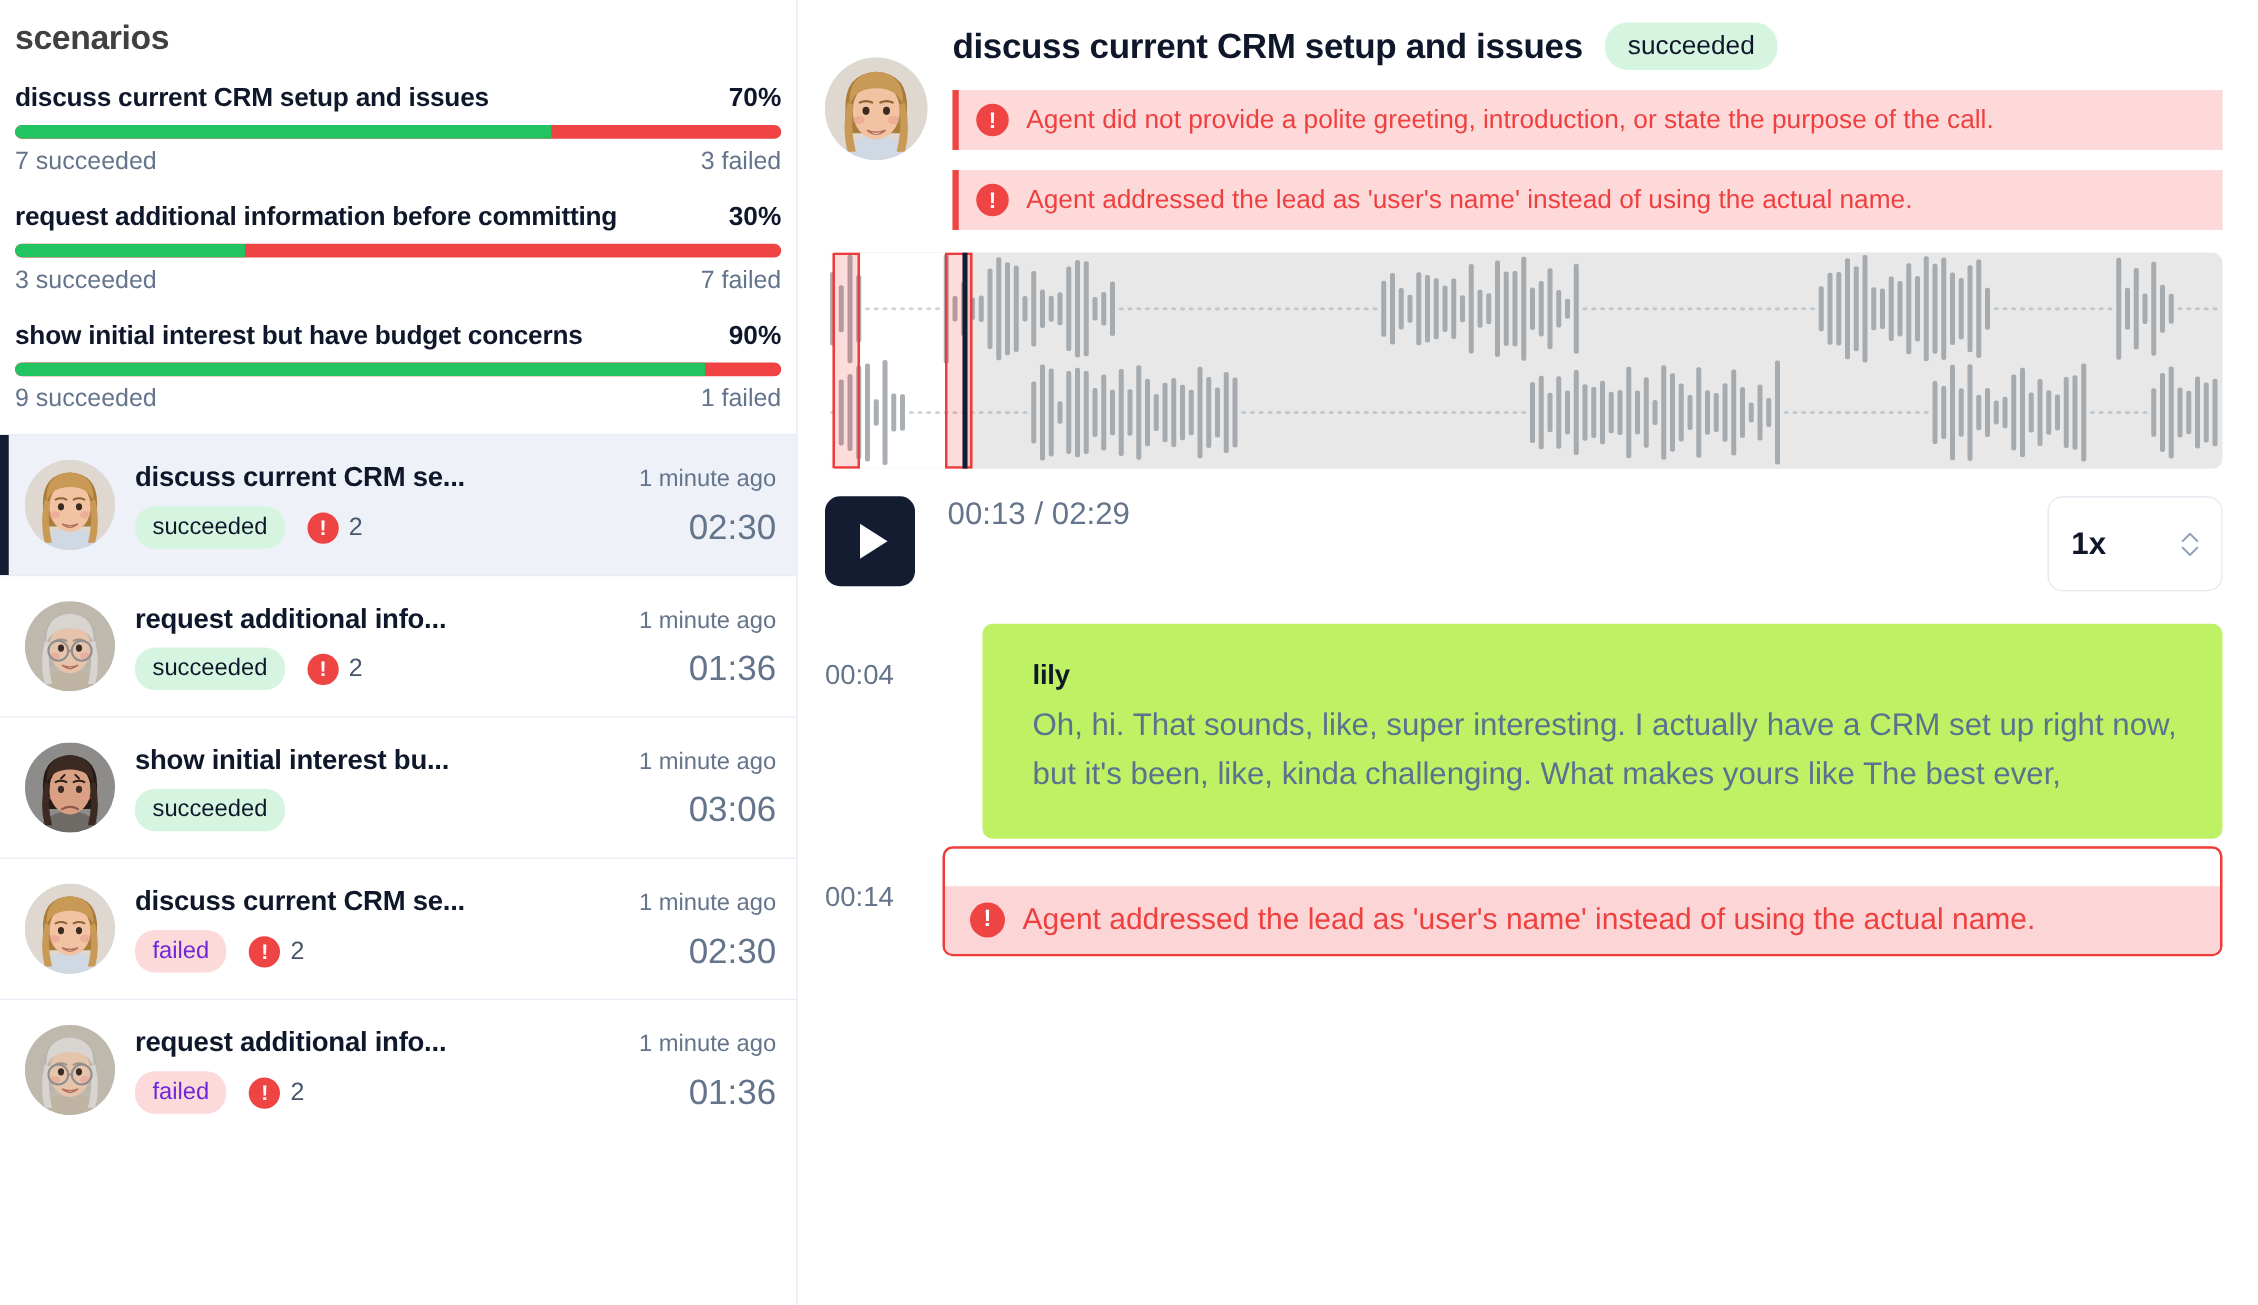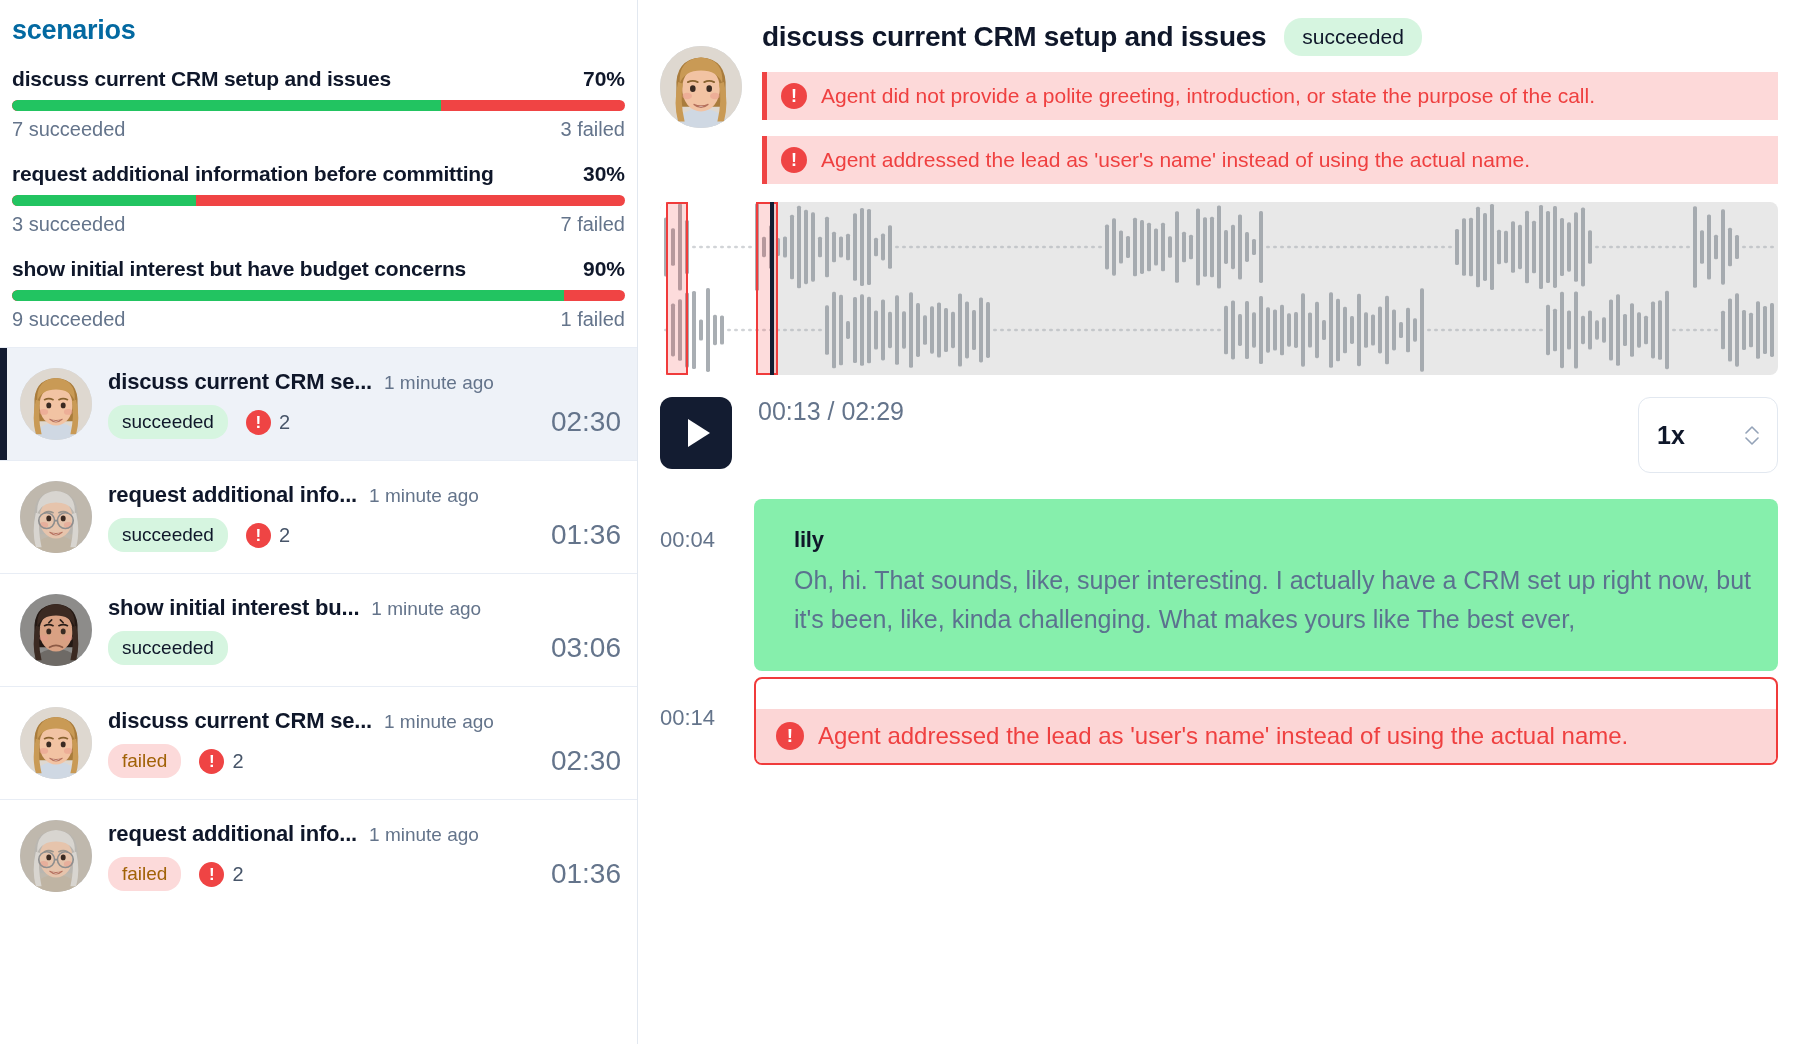--- a/index.html
+++ b/index.html
@@ -14,21 +14,21 @@
   
   .sidebar {
     width: 638px; height: 1044px;
     border-right: 1px solid #e2e8f0;
     background: #ffffff;
     display: flex; flex-direction: column;
     overflow: hidden;
   }
   .sidebar-head { padding: 14px 12px 0 12px; }
   .sidebar-title {
-    font-size: 27px; font-weight: 700; color: #0369a1;
+    font-size: 27px; font-weight: 700; color: #404040;
     letter-spacing: -0.3px; line-height: 1.2;
   }
 
   .scenario-block { padding: 0 12px; }
   .scenario { margin-top: 21px; }
   .scenario-row {
     display: flex; align-items: baseline; justify-content: space-between;
     gap: 10px;
   }
   .scenario-name {
@@ -66,39 +66,39 @@
     width: 7px; background: #131c31;
   }
   .avatar {
     width: 72px; height: 72px; border-radius: 50%;
     flex: 0 0 72px; overflow: hidden; position: relative;
     background: #cfd6e0;
   }
   .avatar svg { display: block; width: 100%; height: 100%; }
   .run-body { flex: 1; min-width: 0; }
   .run-top {
-    display: flex; align-items: baseline; 
+    display: flex; align-items: baseline; justify-content: space-between;
     gap: 12px;
   }
   .run-name {
     font-size: 22px; font-weight: 700; color: #0f172a;
     letter-spacing: -0.2px; white-space: nowrap;
     overflow: hidden; text-overflow: ellipsis;
   }
   .run-time { font-size: 19px; color: #64748b; white-space: nowrap; }
   .run-bottom {
     margin-top: 10px;
     display: flex; align-items: center; gap: 18px;
   }
   .badge {
     font-size: 19px; padding: 6px 14px; border-radius: 16px;
     white-space: nowrap;
   }
   .badge.succeeded { background: #d6f5e0; color: #0f172a; }
-  .badge.failed    { background: #fcdada; color: #a16207; }
+  .badge.failed    { background: #fcdada; color: #6d28d9; }
   .issue-count { display: flex; align-items: center; gap: 8px; }
   .err-dot {
     width: 25px; height: 25px; border-radius: 50%;
     background: #ef4444; color: #fff;
     font-size: 17px; font-weight: 700;
     display: flex; align-items: center; justify-content: center;
     line-height: 1;
   }
   .issue-num { font-size: 20px; color: #475569; }
   .run-dur { margin-left: auto; font-size: 28px; color: #64748b; }
@@ -194,21 +194,21 @@
   
   .transcript { margin-top: 26px; width: 1118px; }
   .turn { display: flex; gap: 20px; align-items: flex-start; }
   .turn + .turn { margin-top: 6px; }
   .turn-time {
     font-size: 22px; color: #64748b; width: 74px; flex: 0 0 74px;
     padding-top: 28px; text-align: left;
   }
   .turn-body { flex: 1; min-width: 0; border-radius: 8px; }
   .turn-body.lead {
-    background: #86efac; padding: 14px 4px 16px 20px;
+    background: #bef264; padding: 14px 4px 16px 20px; margin-left: 32px;
   }
   .turn-body.agent {
     border: 2px solid #f03b3b; background: #ffffff;
     padding: 0; overflow: hidden;
   }
   .turn-inner { padding: 14px 20px 16px 20px; }
   .turn-speaker {
     font-size: 22px; font-weight: 700; color: #0f172a;
     letter-spacing: -0.2px;
   }

